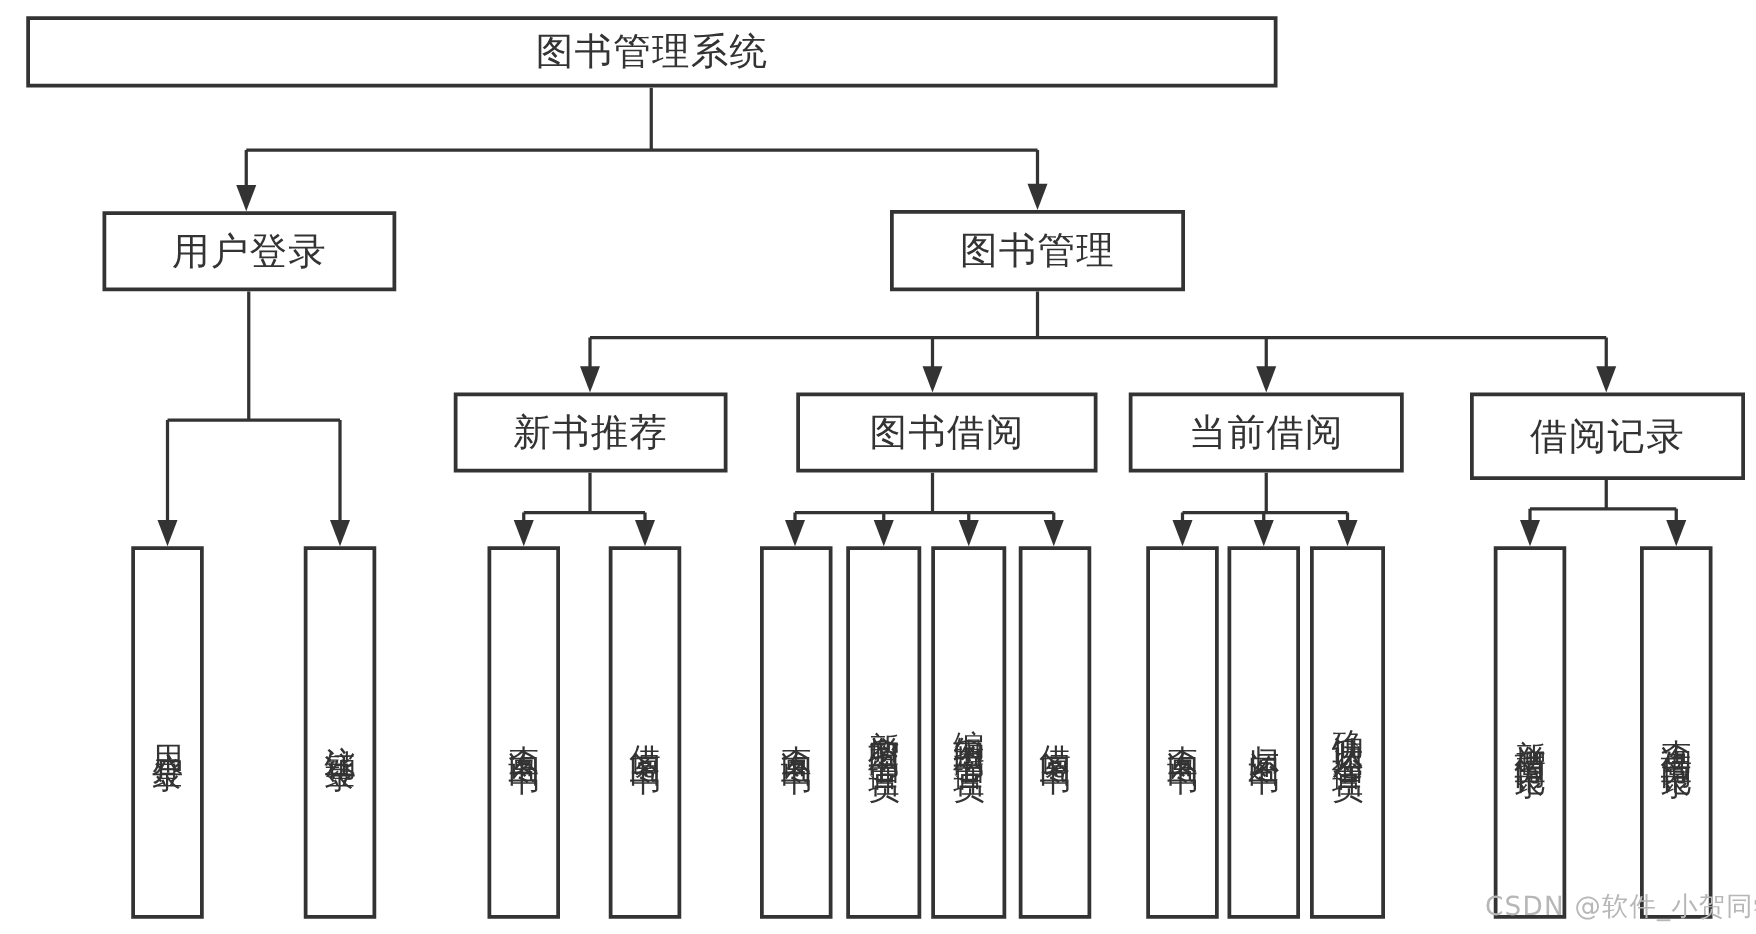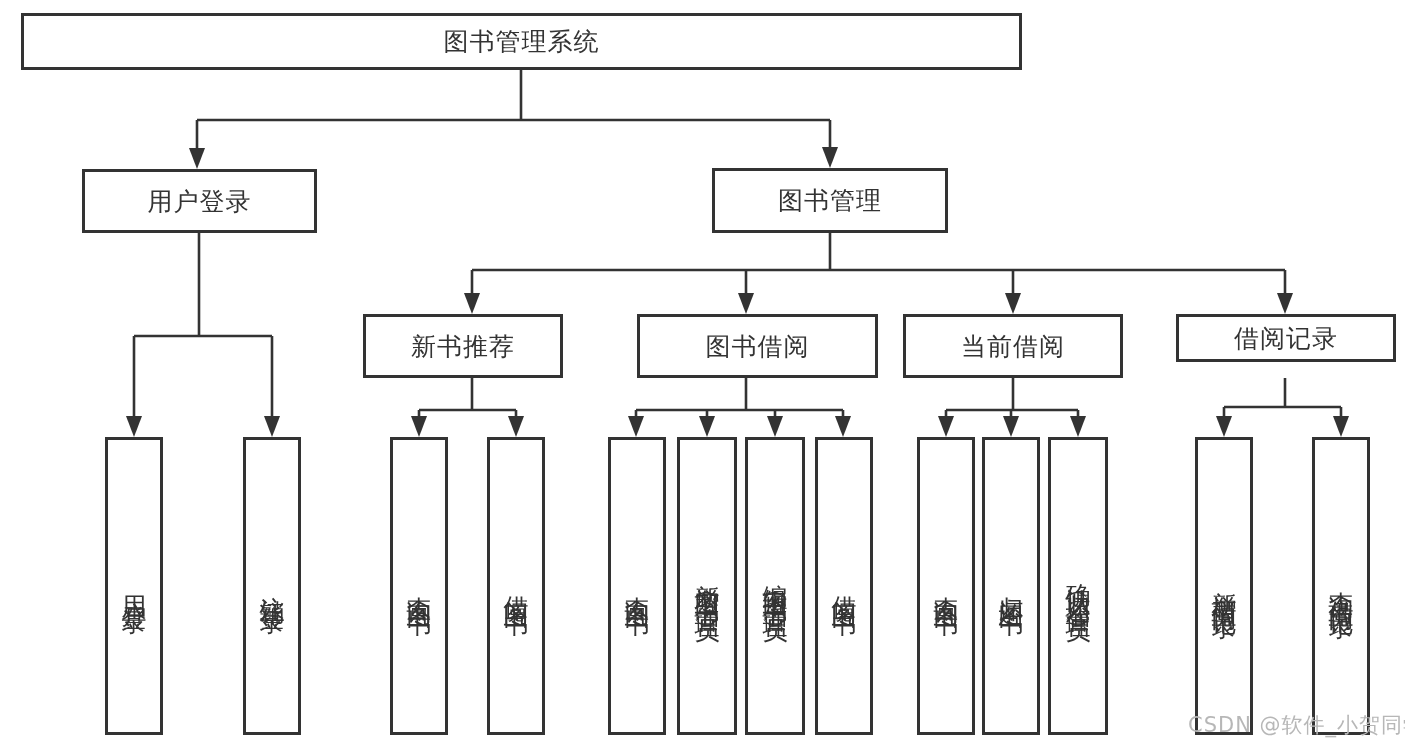--- a/index.html
+++ b/index.html
@@ -12,21 +12,21 @@
     overflow:hidden;
   }
   .wires{position:absolute;left:0;top:0;width:1405px;height:747px;}
   .node{
     position:absolute;
     box-sizing:border-box;
     border:3px solid #333333;
     background:#ffffff;
     display:flex;align-items:center;justify-content:center;
   }
-  .hbox{font-size:25px;letter-spacing:1px;white-space:nowrap;}
+  .hbox{font-size:30px;letter-spacing:1px;white-space:nowrap;}
   .vbox{width:58px;top:437px;height:298px;}
   .vtext{
     writing-mode:vertical-rl;
     text-orientation:mixed;
     font-size:25px;
     line-height:1;
     letter-spacing:5px;
     white-space:nowrap;
   }
   .watermark{
@@ -113,30 +113,30 @@
     <span>图书管理系统</span>
   </div>
 
   <div class="node hbox" style="left:82px;top:169px;width:235px;height:64px;">
     <span>用户登录</span>
   </div>
   <div class="node hbox" style="left:712px;top:168px;width:236px;height:65px;justify-content:center;">
     <span>图书管理</span>
   </div>
 
-  <div class="node hbox" style="left:363px;top:314px;width:200px;height:64px;">
+  <div class="node hbox" style="left:363px;top:314px;width:219px;height:64px;">
     <span>新书推荐</span>
   </div>
   <div class="node hbox" style="left:637px;top:314px;width:241px;height:64px;">
     <span>图书借阅</span>
   </div>
   <div class="node hbox" style="left:903px;top:314px;width:220px;height:64px;justify-content:center;">
     <span>当前借阅</span>
   </div>
-  <div class="node hbox" style="left:1176px;top:314px;width:220px;height:48px;">
+  <div class="node hbox" style="left:1176px;top:314px;width:220px;height:70px;">
     <span>借阅记录</span>
   </div>
 
   <div class="node vbox" style="left:105px;">
     <span class="vtext">用户登录</span>
   </div>
   <div class="node vbox" style="left:243px;">
     <span class="vtext">注销登录</span>
   </div>
 

